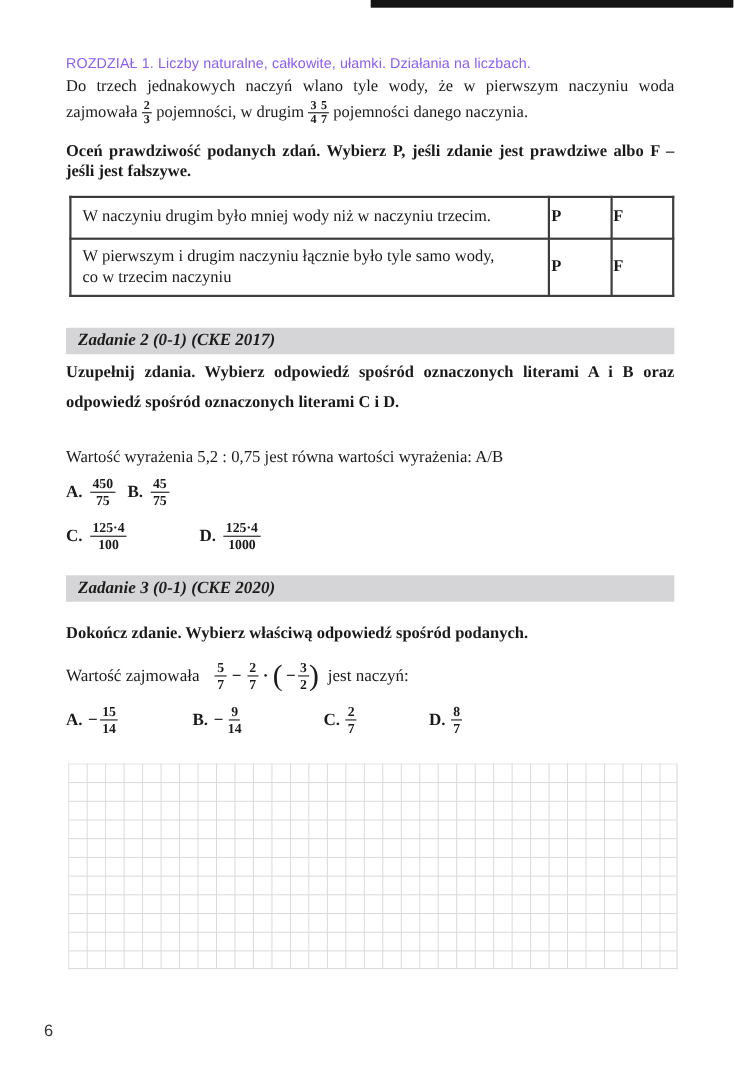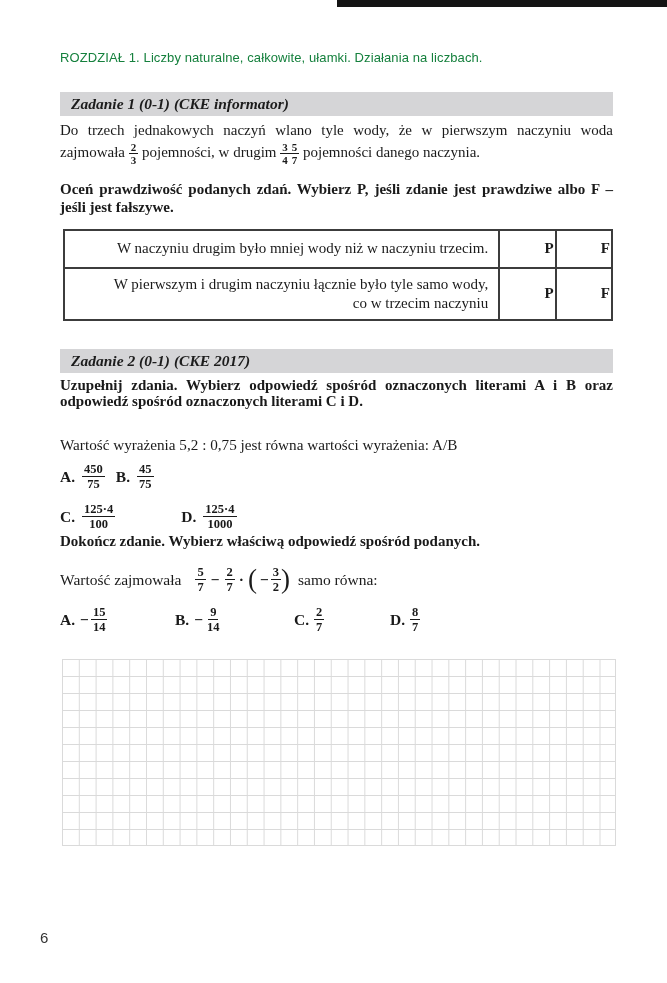--- a/index.html
+++ b/index.html
@@ -4,36 +4,36 @@
 <style>
   html,body{margin:0;padding:0;background:#ffffff;}
   .page{
     position:relative;width:667px;height:983px;background:#ffffff;
     color:#1a1a1a;font-family:"Liberation Serif",serif;overflow:hidden;
   }
   .top-bar{position:absolute;top:0;left:337px;width:330px;height:7px;background:#141414;}
   .content{position:absolute;left:60px;top:0;width:553px;}
   .chapter{
     margin-top:50px;font-family:"Liberation Sans",sans-serif;
-    font-size:13px;color:#15803d;letter-spacing:0.1px;
+    font-size:13px;color:#8b5cf6;letter-spacing:0.1px;
   }
   .task-bar{
     margin-top:27px;background:#d5d5d7;box-sizing:border-box;
     height:24px;line-height:18px;padding:3px 11px;
     font-weight:bold;font-style:italic;font-size:15.5px;color:#1c1c1c;
   }
   .body{font-size:15px;line-height:21px;margin:0;text-align:justify;color:#1a1a1a;}
   .bold{font-weight:bold;}
   .intro{margin-top:4px;}
   .instr1{margin-top:13px;line-height:18.5px;}
-  .instr2{margin-top:4px;line-height:16px;}
-  .instr3{margin-top:0;line-height:19px;}
+  .instr2{margin-top:4px;line-height:27px;}
+  .instr3{margin-top:20px;line-height:19px;}
 
   table.pf-table{border-collapse:collapse;margin-top:12px;margin-left:3px;width:550px;}
-  table.pf-table td{border:2px solid #3c3c3c;font-size:15px;text-align:right;vertical-align:middle;}
+  table.pf-table td{border:2px solid #3c3c3c;font-size:15px;text-align:left;vertical-align:middle;}
   td.stmt{width:434px;padding:3px 10px;line-height:19px;}
   td.pf{width:55px;font-weight:600;}
   tr.row-1 td{height:30px;}
   tr.row-2 td{height:44px;}
 
   .frac{
     display:inline-flex;flex-direction:column;align-items:center;justify-content:center;
     vertical-align:middle;font-weight:bold;line-height:1.12;text-align:center;
   }
   .frac .num{border-bottom:1.4px solid #1a1a1a;padding:0 2px;}
@@ -82,23 +82,20 @@
 <body>
 
 <div class="page">
 
   <div class="top-bar"></div>
 
   <div class="content">
 
     <div class="chapter">ROZDZIAŁ 1. Liczby naturalne, całkowite, ułamki. Działania na liczbach.</div>
 
-    <div class="task-bar">
-      <span>Zadanie 1 (0-1) (CKE informator)</span>
-    </div>
 
     <p class="body intro"><span>Do trzech jednakowych naczyń wlano tyle wody, że w pierwszym naczyniu woda zajmowała </span><span class="frac frac-sm">
           <span class="num">2</span>
           <span class="den">3</span>
         </span><span> pojemności, w drugim </span><span class="frac frac-sm">
           <span class="num">3</span>
           <span class="den">4</span>
         </span><span class="frac frac-sm">
           <span class="num">5</span>
           <span class="den">7</span>
@@ -149,20 +146,23 @@
           <span class="num">125·4</span>
           <span class="den">100</span>
         </span>
       <span class="opt-label gap-d">D.</span>
       <span class="frac frac-md">
           <span class="num">125·4</span>
           <span class="den">1000</span>
         </span>
     </div>
 
+    <div class="task-bar" style="margin-top:20px;">
+      <span>Zadanie 3 (0-1) (CKE 2020)</span>
+    </div>
 
     <p class="body bold instr3">Dokończ zdanie. Wybierz właściwą odpowiedź spośród podanych.</p>
 
     <div class="expr-row">
       <span class="expr-prefix">Wartość zajmowała</span>
       <span class="frac frac-md">
           <span class="num">5</span>
           <span class="den">7</span>
         </span>
       <span class="op">−</span>
@@ -171,21 +171,21 @@
           <span class="den">7</span>
         </span>
       <span class="dot">·</span>
       <span class="paren">(</span>
       <span class="neg">−</span>
       <span class="frac frac-md">
           <span class="num">3</span>
           <span class="den">2</span>
         </span>
       <span class="paren">)</span>
-      <span class="expr-suffix">samo równa:</span>
+      <span class="expr-suffix">jest naczyń:</span>
     </div>
 
     <div class="answers">
       <span class="answer ans-a">
         <span class="opt-label">A.</span>
         <span class="minus">−</span>
         <span class="frac frac-md">
             <span class="num">15</span>
             <span class="den">14</span>
           </span>

